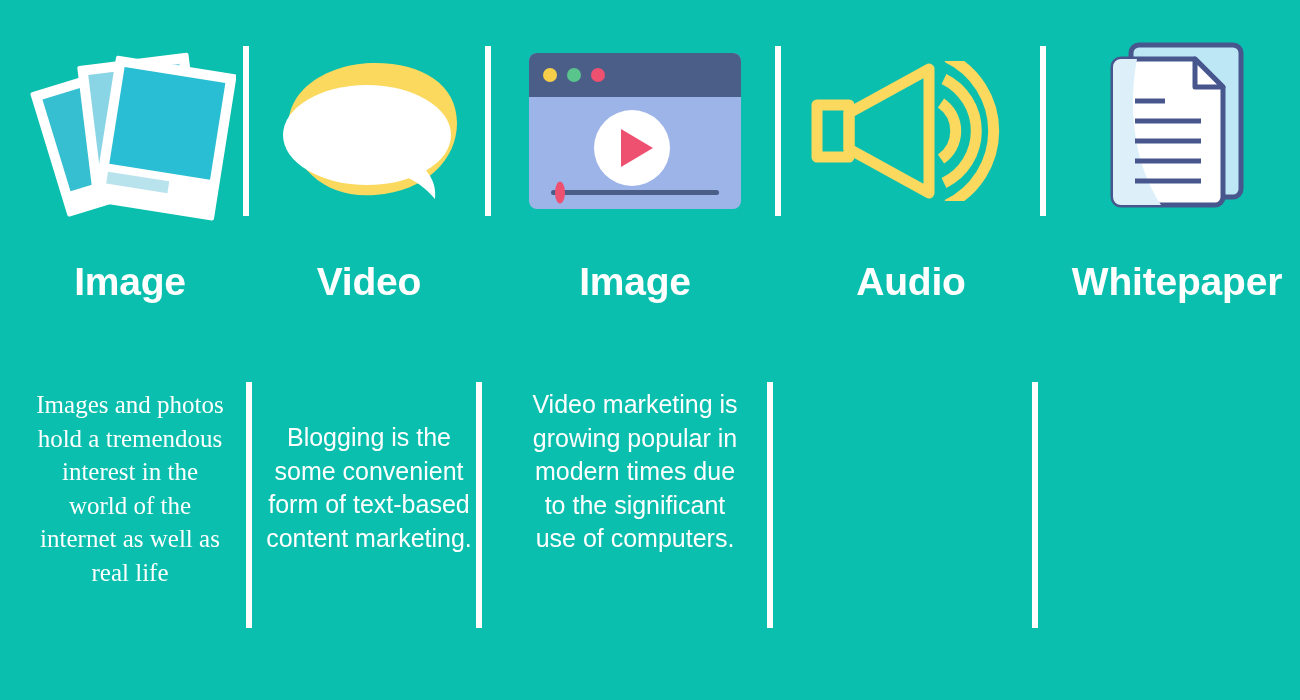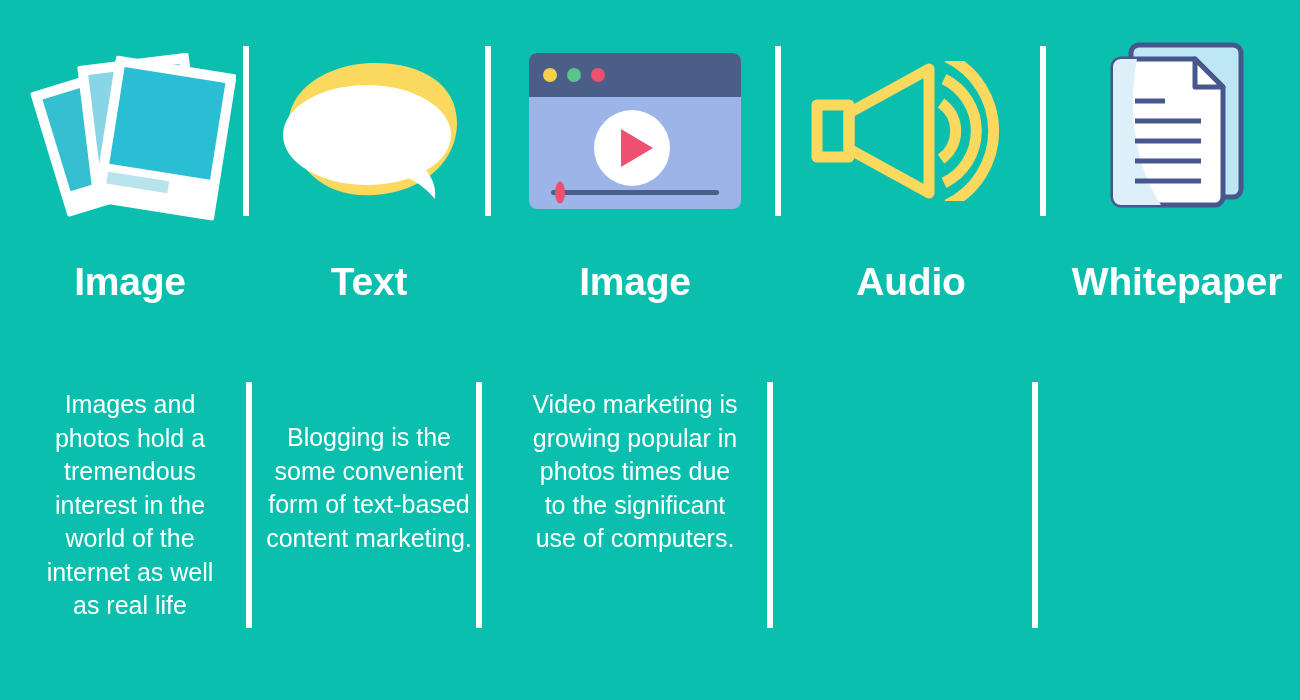--- a/index.html
+++ b/index.html
@@ -84,21 +84,21 @@
     padding-top: 16px;
   }
   .body-text {
     color: #ffffff;
     font-size: 25px;
     line-height: 33.5px;
     text-align: center;
     margin: 0;
     font-weight: 400;
   }
-  .c1 .body-text { width: 200px; }
+  .c1 .body-text { width: 200px; font-family: Liberation Serif, serif; }
   .c2 .body-text { width: 215px; padding-top: 33px; }
   .c3 .body-text { width: 218px; }
   .c4 .body-text { width: 240px; padding-top: 16px; }
   .c5 .body-text { width: 230px; }
 
   
   .divider {
     position: absolute;
     background: #ffffff;
     width: 6px;
@@ -154,21 +154,21 @@
 
             <path d="M14 74 C10 36 52 8 100 8 C148 8 182 30 182 68 C182 104 152 136 100 140 C50 144 18 112 14 74 Z" fill="#FBD95F"></path>
 
             <ellipse cx="92" cy="80" rx="84" ry="50" fill="#ffffff"></ellipse>
 
             <path d="M140 106 C152 114 162 126 160 144 C150 132 138 124 126 120 Z" fill="#ffffff"></path>
           </svg>
         </span>
       </div>
       <div class="heading-zone">
-        <h2 class="heading">Text</h2>
+        <h2 class="heading">Video</h2>
       </div>
       <div class="body-zone">
         <p class="body-text">Blogging is the some convenient form of text-based content marketing.</p>
       </div>
     </div>
 
     <div class="col col-3 c3">
       <div class="icon-zone">
         <span class="icon-wrap">
           <svg width="212" height="156" viewBox="0 0 212 156">
@@ -181,21 +181,21 @@
             <path d="M92 76 L124 95 L92 114 Z" fill="#EE5070"></path>
             <rect x="22" y="137" width="168" height="5" rx="2.5" fill="#4A5E88"></rect>
             <ellipse cx="31" cy="139.5" rx="5" ry="11" fill="#EE5070"></ellipse>
           </svg>
         </span>
       </div>
       <div class="heading-zone">
         <h2 class="heading">Image</h2>
       </div>
       <div class="body-zone">
-        <p class="body-text">Video marketing is growing popular in photos times due to the significant use of computers.</p>
+        <p class="body-text">Video marketing is growing popular in modern times due to the significant use of computers.</p>
       </div>
     </div>
 
     <div class="col col-4 c4">
       <div class="icon-zone">
         <span class="icon-wrap">
           <svg width="200" height="140" viewBox="0 0 200 140">
             <g fill="none" stroke="#FBD95F" stroke-width="11" stroke-linejoin="round" stroke-linecap="butt">
 
               <rect x="6" y="44" width="32" height="52"></rect>

